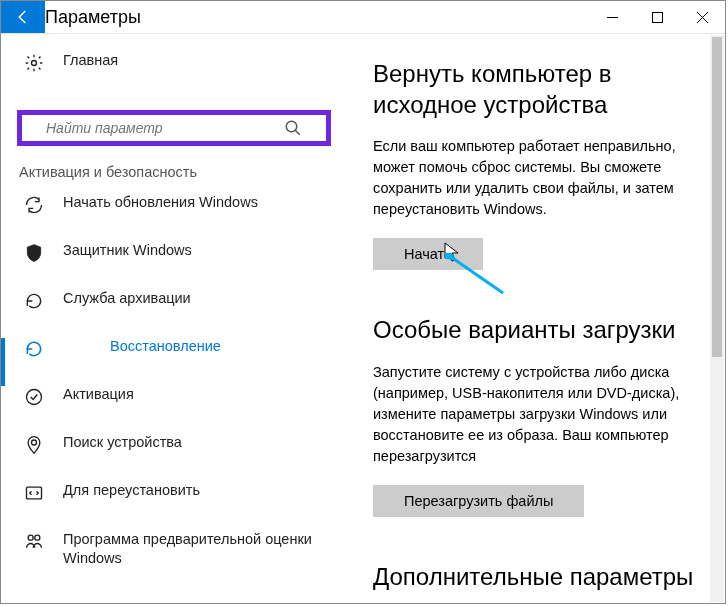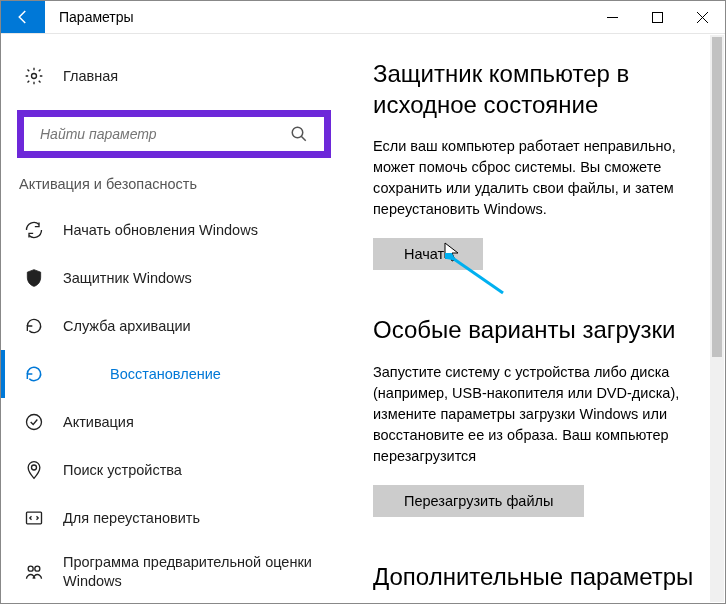--- a/index.html
+++ b/index.html
@@ -31,22 +31,22 @@
     width: 44px;
     background: #0078d7;
     display: flex;
     align-items: center;
     justify-content: center;
     color: #fff;
   }
   .back-btn svg { width: 18px; height: 18px; }
   .title-text {
     flex: 0 0 auto;
-    padding: 0 14px;
-    font-size: 14px;
+    padding: 0 0;
+    font-size: 18px;
     display: flex;
     align-items: center;
     color: #000;
   }
   .title-spacer { flex: 1; }
   .win-controls { display: flex; }
   .win-btn {
     width: 45px;
     display: flex;
     align-items: center;
@@ -60,21 +60,21 @@
     display: flex;
     min-height: 0;
   }
   .sidebar {
     width: 346px;
     padding: 18px 0 0 0;
     overflow-y: auto;
   }
   .sidebar-row, .home-row {
     display: flex;
-    align-items: center;
+    align-items: flex-start;
     height: 48px;
     padding: 0 22px;
     font-size: 14.5px;
     color: #222;
     cursor: pointer;
   }
   .home-row { margin-bottom: 10px; }
   .sidebar-row .icon, .home-row .icon {
     width: 22px;
     height: 22px;
@@ -90,25 +90,25 @@
     border-left: 4px solid #0078d7;
     padding-left: 18px;
     gap: 47px;
   }
   .sidebar-row.active .icon svg { stroke: #0078d7; }
 
   .search-wrap {
     margin: 0 16px 18px 16px;
   }
   .search-box {
-    height: 48px;
-    border: 7px solid #6d28d9;
-    display: flex;
-    align-items: center;
-    padding: 0 16px;
+    height: 36px;
+    border: 5px solid #6d28d9;
+    display: flex;
+    align-items: center;
+    padding: 0 24px;
     background: #fff;
   }
   .search-box input {
     border: none;
     outline: none;
     flex: 1;
     font-size: 14px;
     font-style: italic;
     color: #666;
     background: transparent;
@@ -321,21 +321,21 @@
               <circle cx="8" cy="8" r="3"></circle>
               <circle cx="16" cy="8" r="3"></circle>
               <path d="M3 20c0-3 3-5 5-5s5 2 5 5M11 20c0-3 3-5 5-5s5 2 5 5"></path>
             </svg>
         </span>
         <span style="line-height:1.3">Программа предварительной оценки Windows</span>
       </div>
     </div>
 
     <div class="content">
-      <h1>Защитник компьютер в исходное состояние</h1>
+      <h1>Вернуть компьютер в исходное устройства</h1>
       <p>Если ваш компьютер работает неправильно, может помочь сброс системы. Вы сможете сохранить или удалить свои файлы, и затем переустановить Windows.</p>
       <button class="grey-btn">Начать</button>
 
       <h1>Особые варианты загрузки</h1>
       <p>Запустите систему с устройства либо диска (например, USB-накопителя или DVD-диска), измените параметры загрузки Windows или восстановите ее из образа. Ваш компьютер перезагрузится</p>
       <button class="grey-btn">Перезагрузить файлы</button>
 
       <h1>Дополнительные параметры восстановления</h1>
     </div>
   </div>

